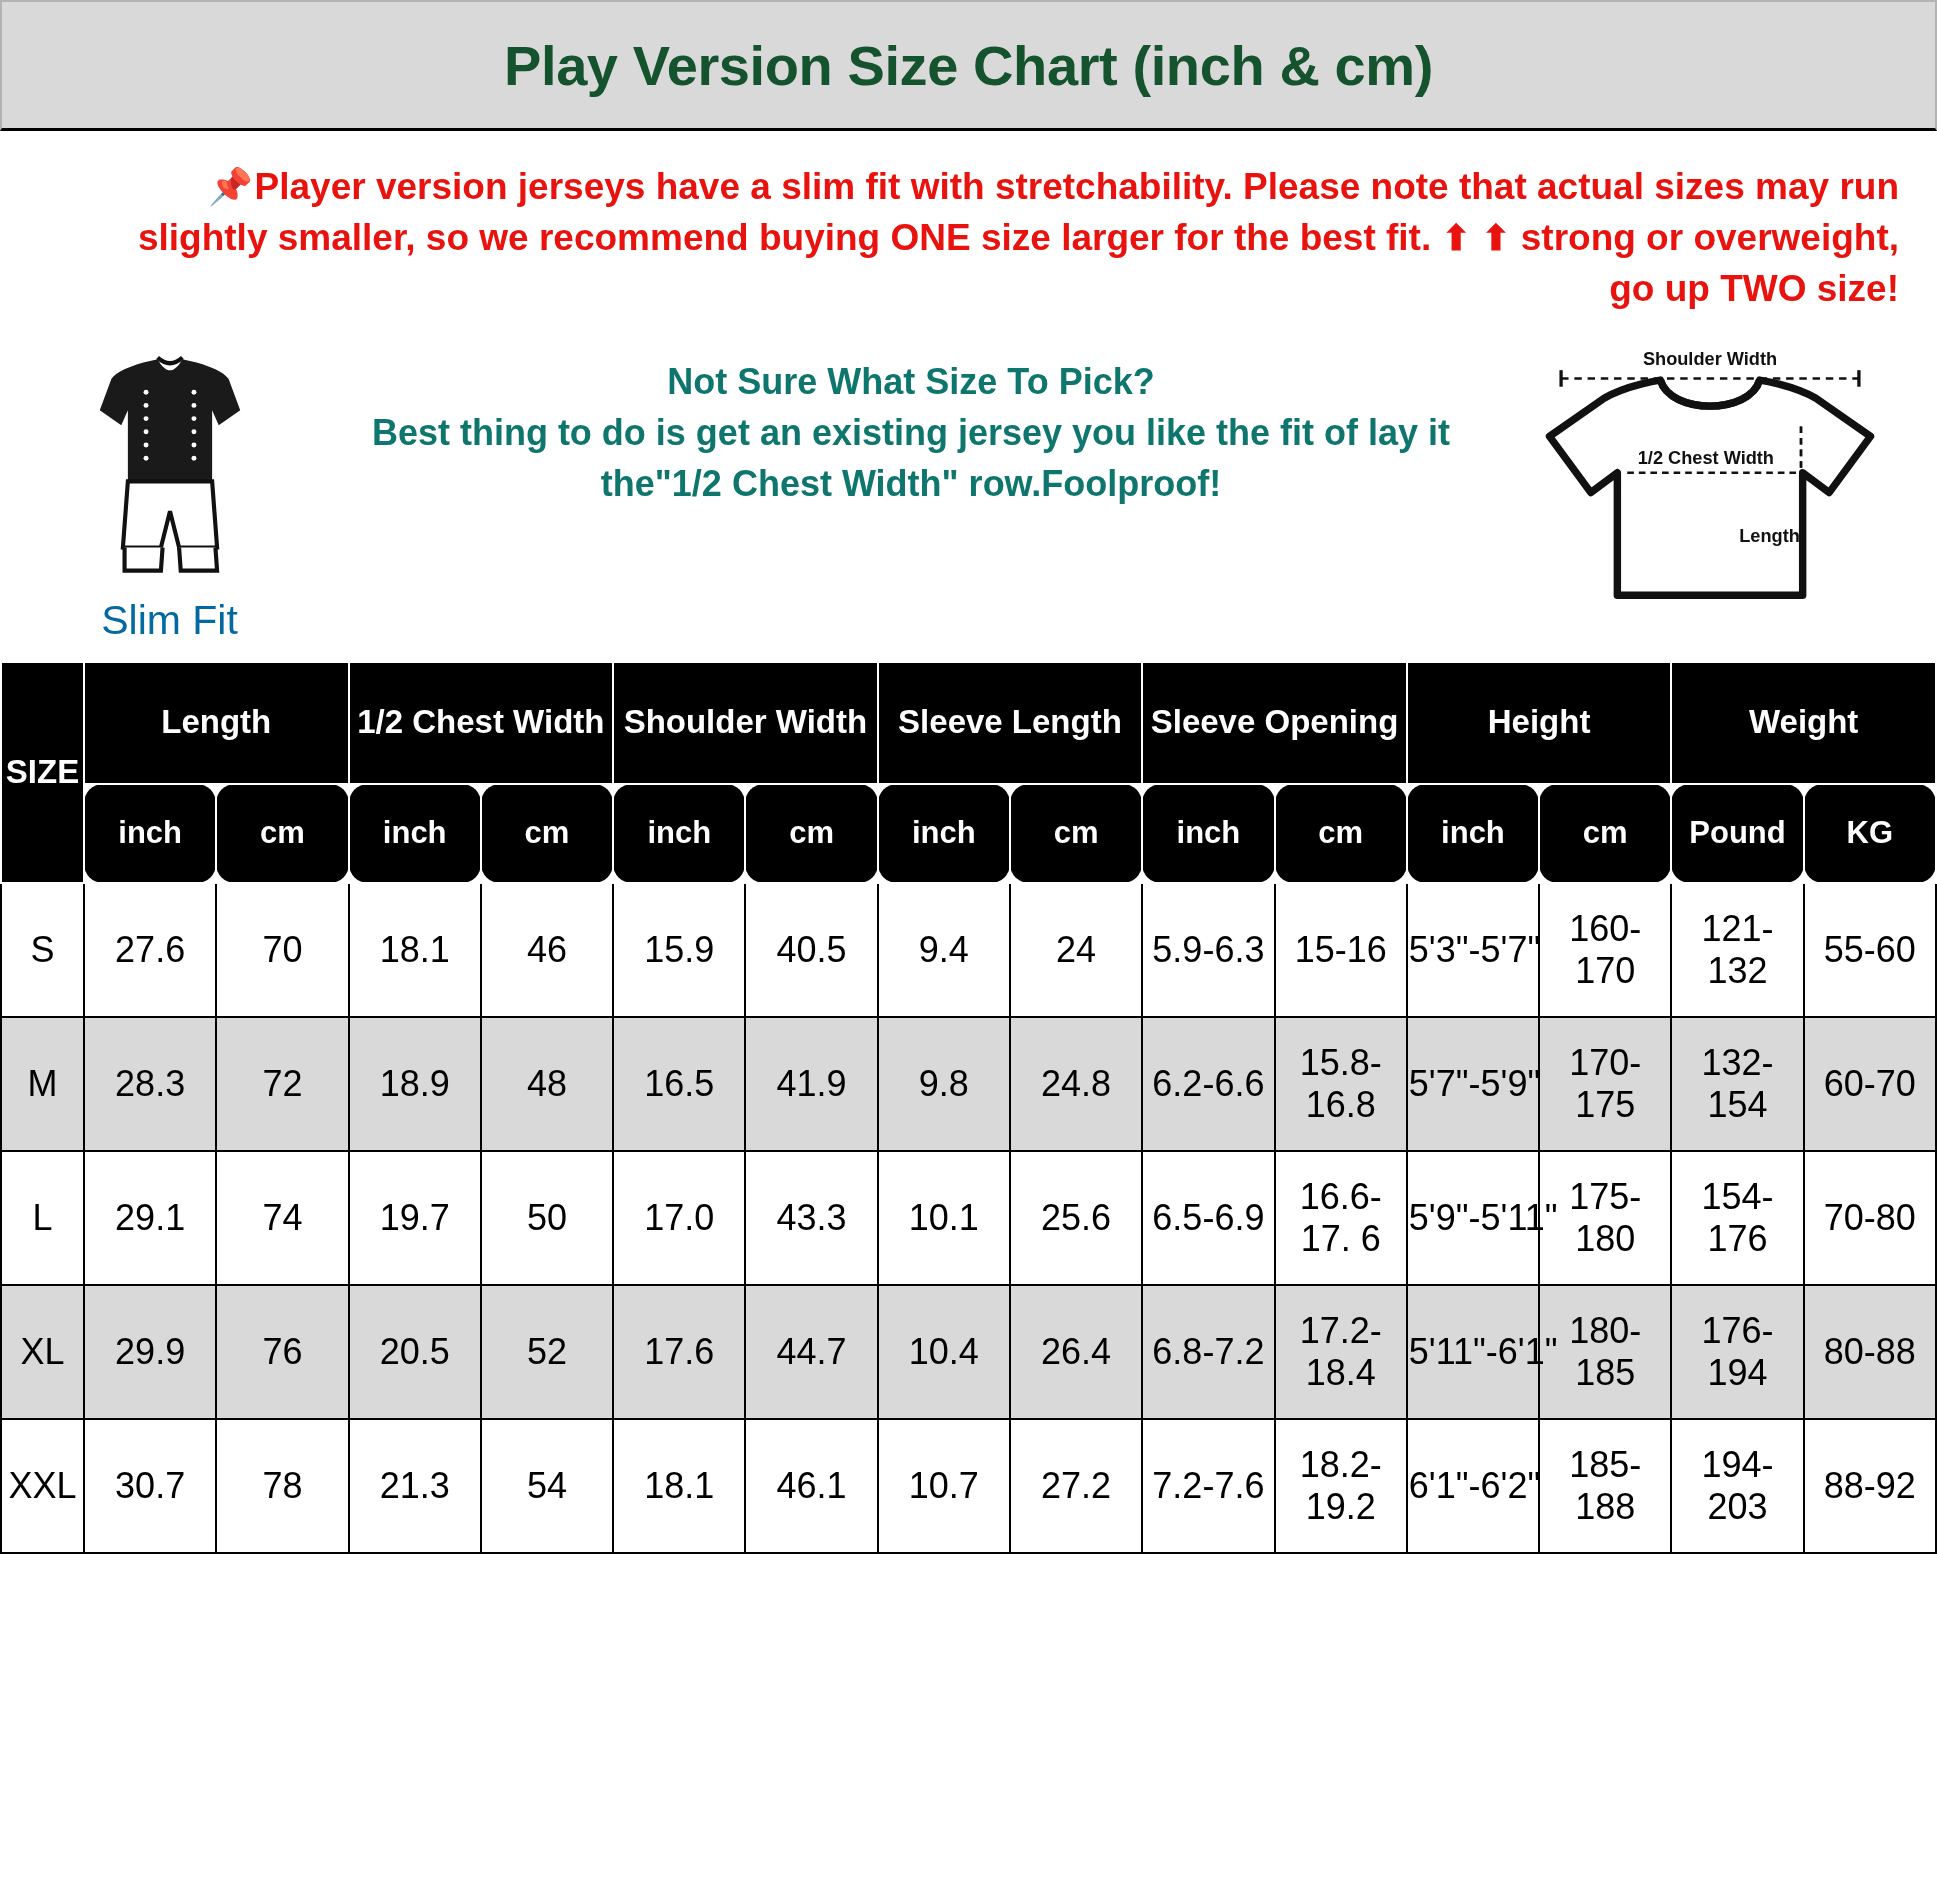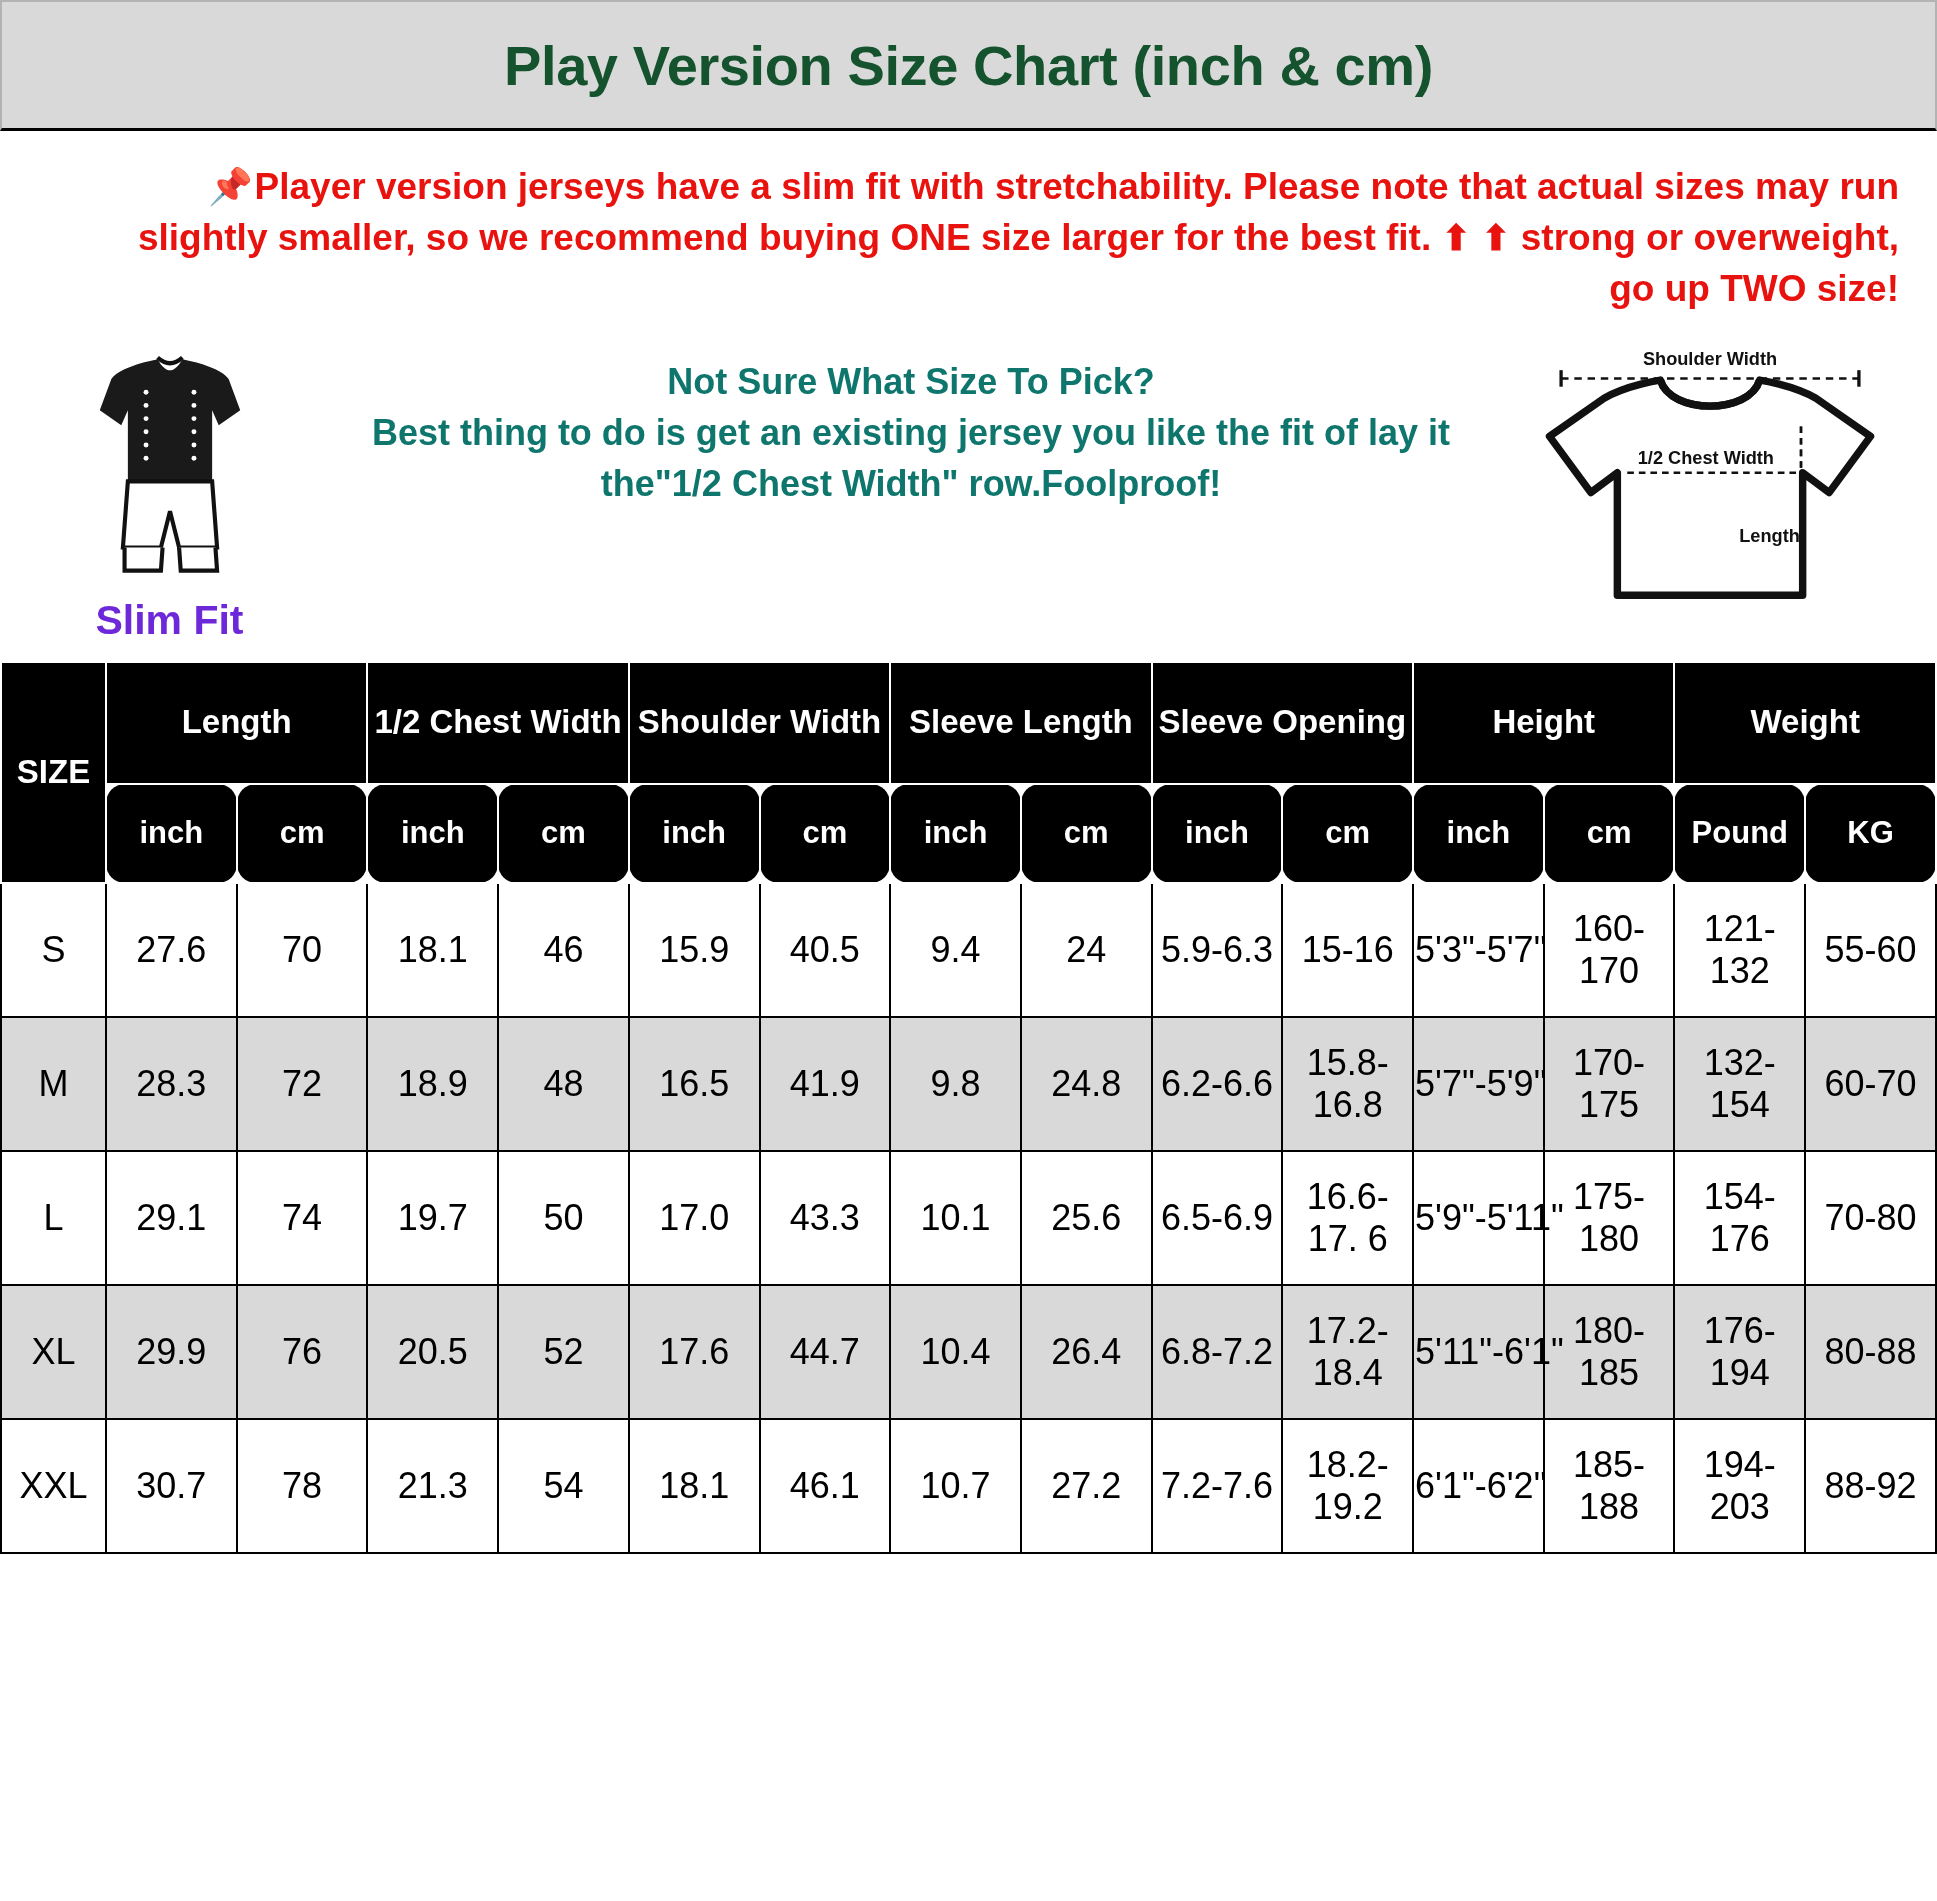--- a/index.html
+++ b/index.html
@@ -58,22 +58,22 @@
   .slim-fit {
     width: 273px;
     flex: 0 0 273px;
     display: flex;
     flex-direction: column;
     align-items: center;
     padding-top: 18px;
   }
   .slim-fit .caption {
     font-size: 41px;
-    font-weight: bold;
-    color: #6d28d9;
+    font-weight: normal;
+    color: #0369a1;
     margin-top: 8.3px;
   }
   .info-text {
     flex: 1 1 auto;
     text-align: center;
     font-size: 36px;
     font-weight: bold;
     line-height: 1.42;
     color: #0f766e;
     padding: 25px 16.5px 0 16.5px;
@@ -111,21 +111,21 @@
     font-size: 31px;
     border-left: 2.5px solid #000;
   }
   tbody td {
     height: 134px;
     font-size: 36px;
     color: #000;
     background: #ffffff;
   }
   tbody tr.alt td { background: #d9d9d9; }
-  .col-size   { width: 105px; }
+  .col-size   { width: 83px; }
   .col-in     { width: 91px; }
   .col-cm     { width: 79px; }
   .col-so-in  { width: 132px; }
   .col-so-cm  { width: 190px; }
   .col-h-in   { width: 165px; }
   .col-h-cm   { width: 153px; }
   .col-w-lb   { width: 157px; }
   .col-w-kg   { width: 112px; }
 </style>
 </head>

